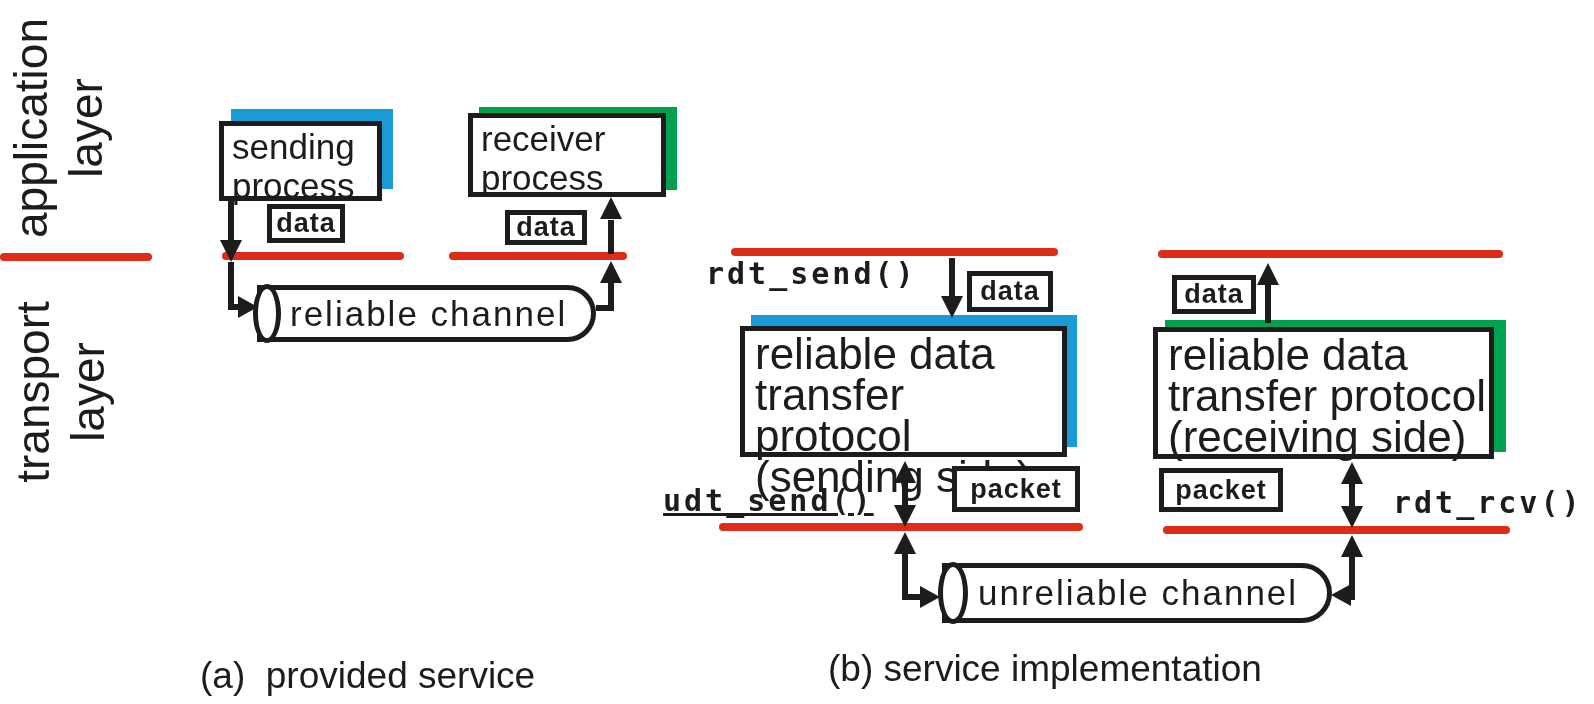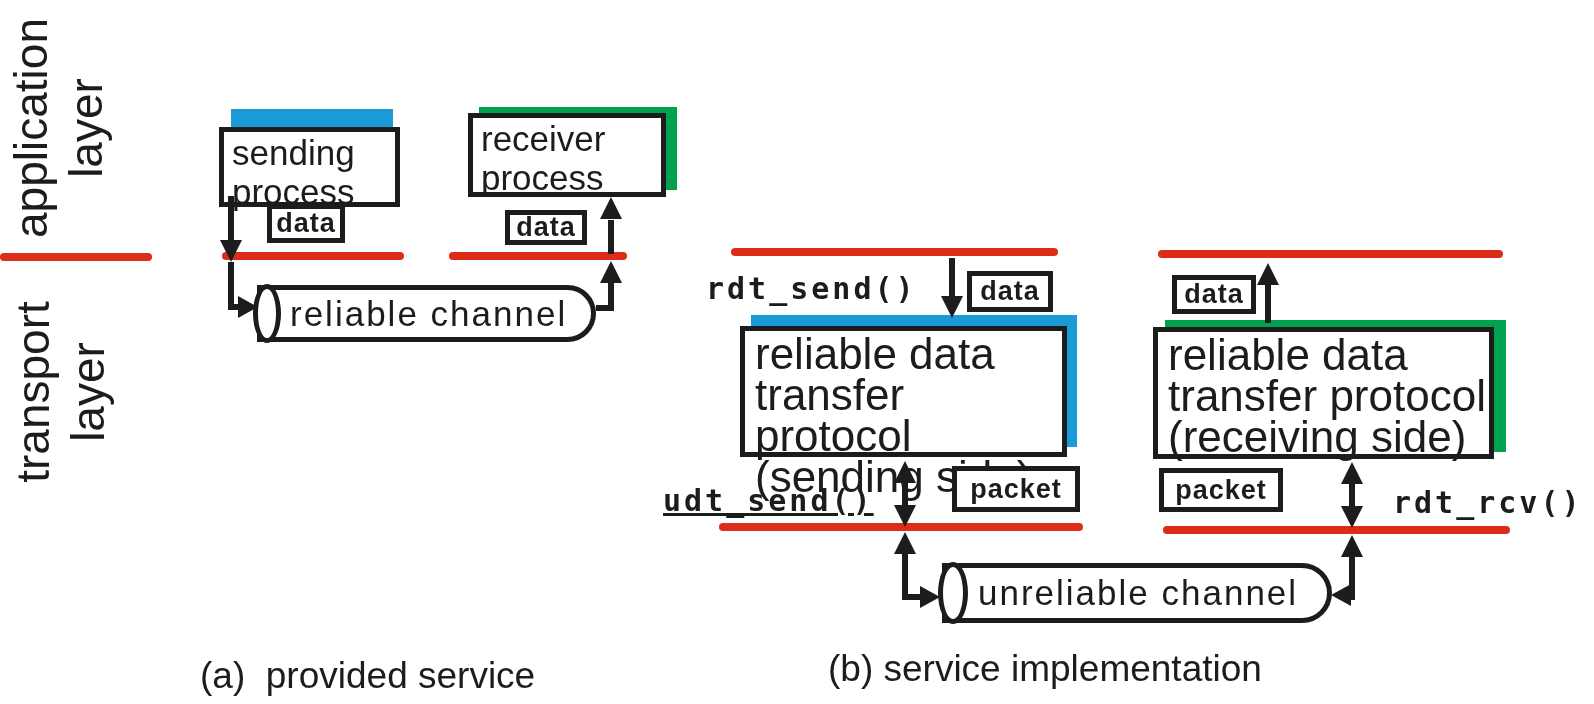--- a/index.html
+++ b/index.html
@@ -45,21 +45,21 @@
 
   <div class="redline" style="left:0;top:253px;width:152px;"></div>
   <div class="redline" style="left:222px;top:252px;width:182px;"></div>
   <div class="redline" style="left:449px;top:252px;width:178px;"></div>
   <div class="redline" style="left:731px;top:248px;width:327px;"></div>
   <div class="redline" style="left:1158px;top:250px;width:345px;"></div>
   <div class="redline" style="left:719px;top:523px;width:364px;"></div>
   <div class="redline" style="left:1163px;top:526px;width:347px;"></div>
 
   <div class="shadow" style="left:231px;top:109px;width:162px;height:80px;background:var(--blue);"></div>
-  <div class="box boxtext-a" style="left:219px;top:127px;width:181px;height:80px;">sending
+  <div class="box boxtext-a" style="left:219px;top:121px;width:163px;height:80px;">sending
 process</div>
 
   <div class="shadow" style="left:479px;top:107px;width:198px;height:83px;background:var(--green);"></div>
   <div class="box boxtext-a" style="left:468px;top:113px;width:198px;height:84px;">receiver
 process</div>
 
   <div class="tag" style="left:267px;top:204px;width:78px;height:39px;">data</div>
   <div class="tag" style="left:505px;top:210px;width:82px;height:35px;">data</div>
 
   <div class="cylbody" style="left:257px;top:285px;width:339px;height:57px;"></div>
@@ -73,21 +73,21 @@
   <div class="tri right" style="left:238px;top:296px;"></div>
 
   <div class="hl" style="left:596px;top:305px;width:16px;"></div>
   <div class="vl" style="left:608px;top:281px;height:30px;"></div>
   <div class="tri up" style="left:600px;top:261px;"></div>
   <div class="vl" style="left:608px;top:220px;height:34px;"></div>
   <div class="tri up" style="left:600px;top:197px;"></div>
 
   <div class="caption" style="left:200px;top:655px;">(a)  provided service</div>
 
-  <div class="mono" style="left:706px;top:271px;">rdt_send()</div>
+  <div class="mono" style="left:706px;top:256px;">rdt_send()</div>
   <div class="tag" style="left:967px;top:271px;width:86px;height:41px;">data</div>
 
   <div class="shadow" style="left:751px;top:315px;width:326px;height:132px;background:var(--blue);"></div>
   <div class="box boxtext-b" style="left:740px;top:326px;width:327px;height:131px;">reliable data
 transfer protocol
 (sending side)</div>
 
   <div class="vl" style="left:949px;top:258px;height:40px;"></div>
   <div class="tri down" style="left:941px;top:296px;"></div>
 

